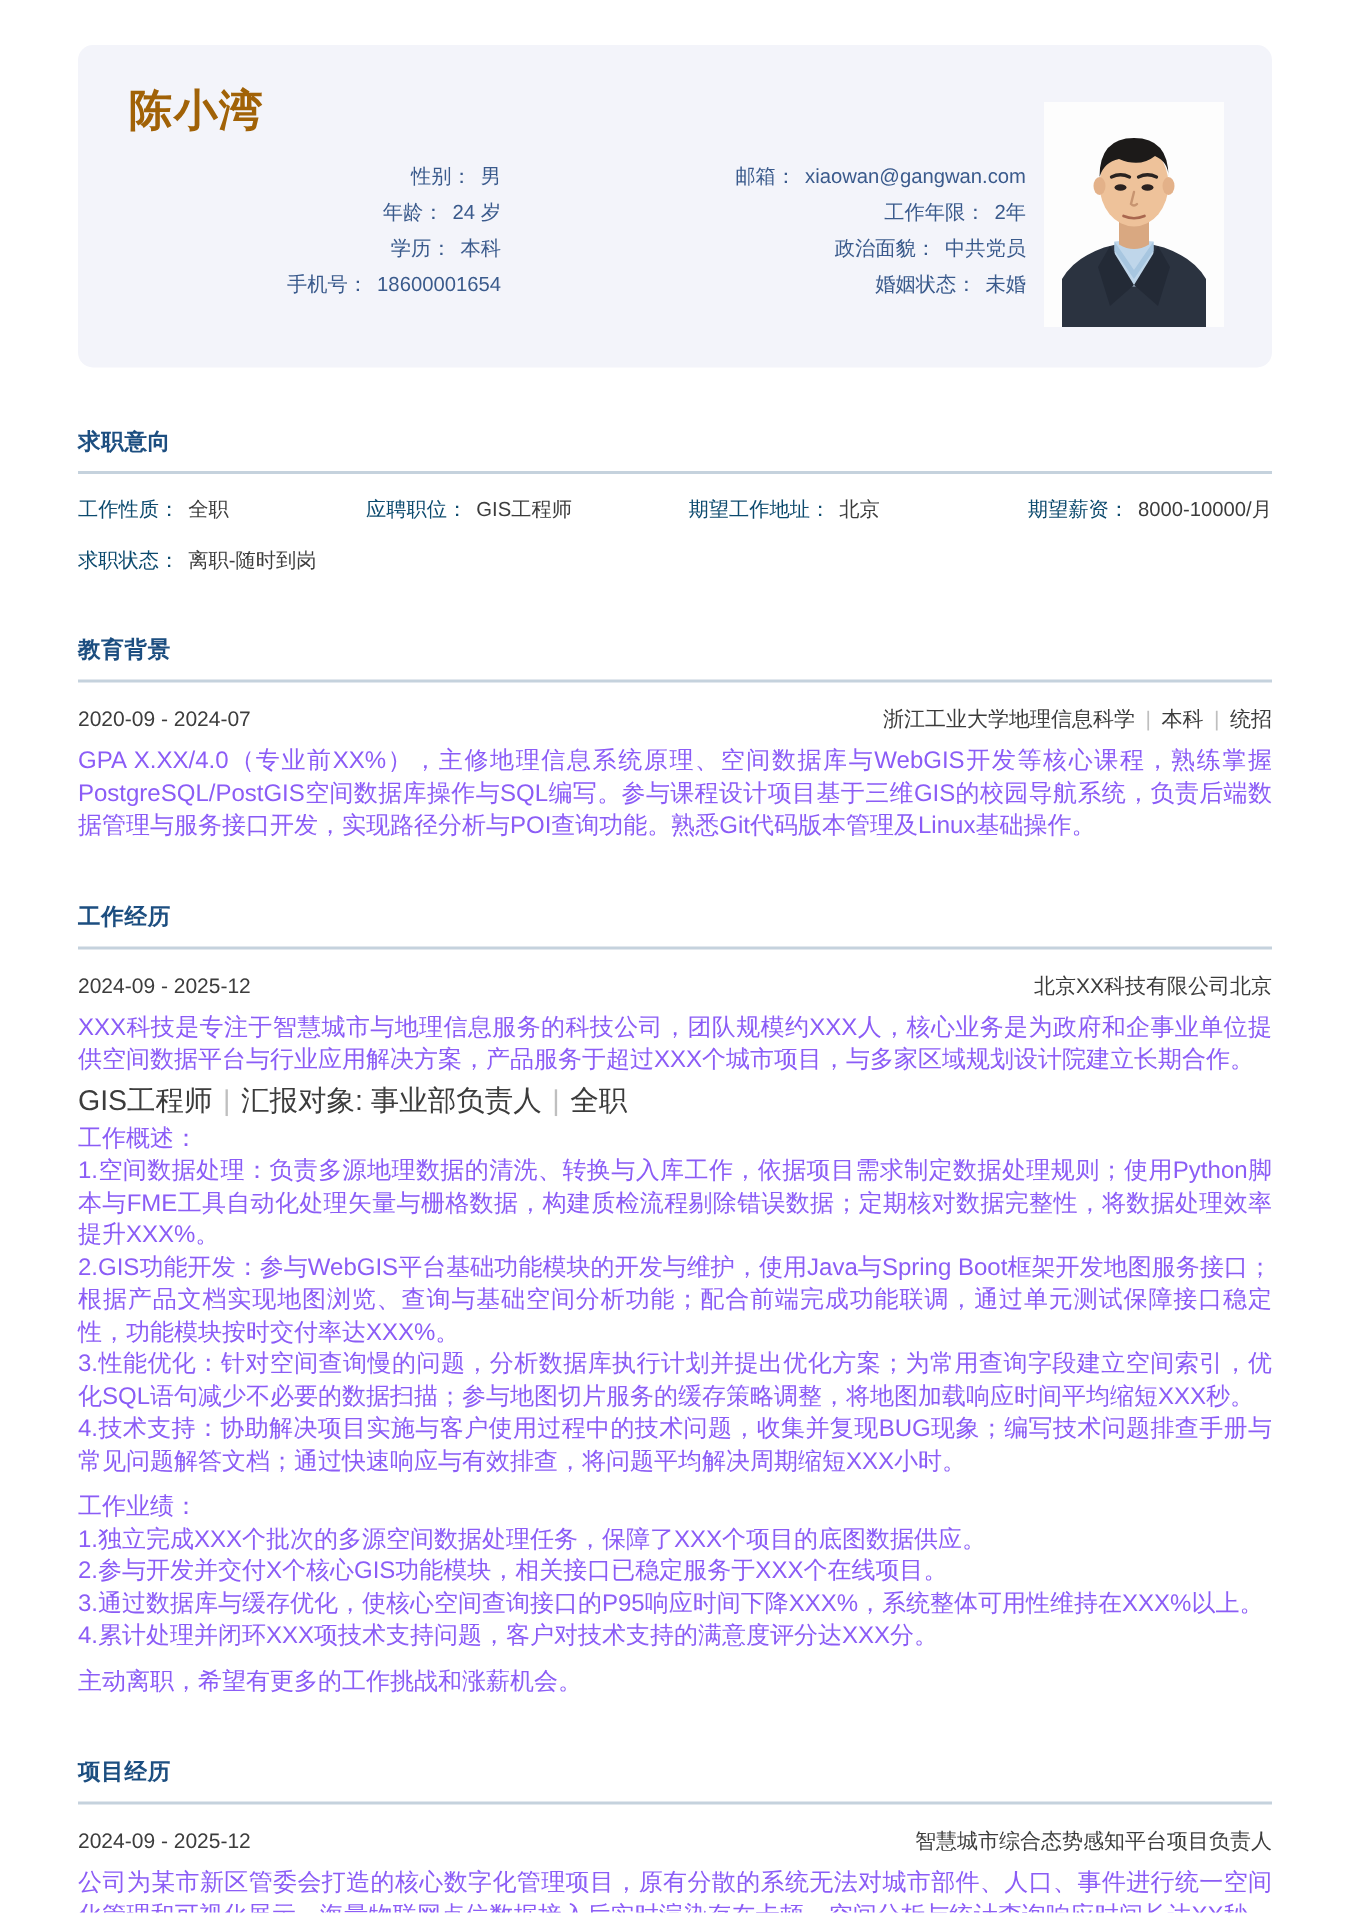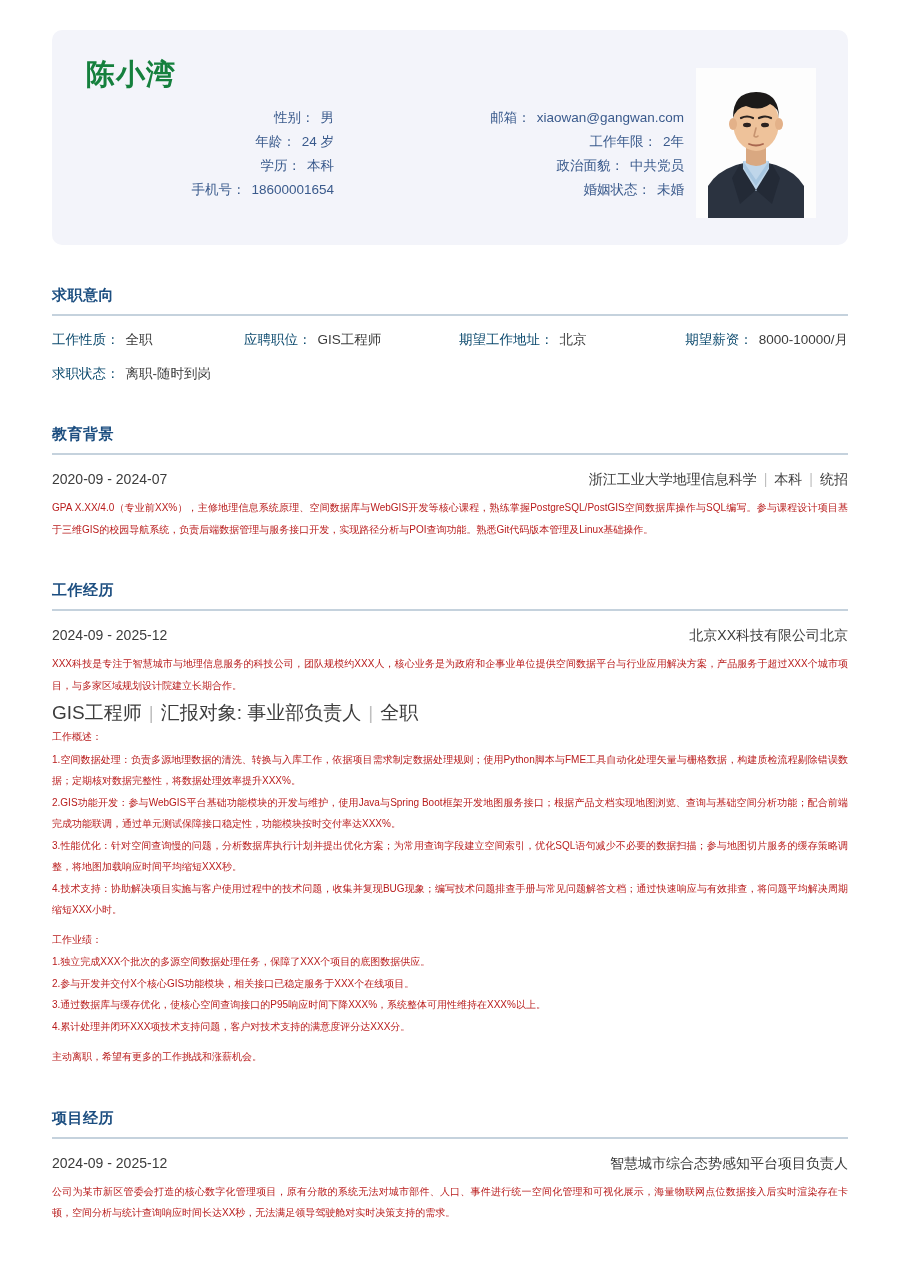--- a/index.html
+++ b/index.html
@@ -28,21 +28,21 @@
     background: #f3f4fa;
     border-radius: 10px;
     height: 215px;
     box-sizing: border-box;
     padding: 28px 32px 0 32px;
     position: relative;
   }
   .name {
     font-size: 29px;
     font-weight: bold;
-    color: #15803d;
+    color: #a16207;
     letter-spacing: 1px;
     line-height: 1;
     margin: 2px 0 20px 2px;
   }
   .info-grid {
     display: grid;
     grid-template-columns: 250px 1fr;
     row-gap: 6px;
     max-width: 600px;
     text-align: right;
@@ -102,27 +102,27 @@
   .row3 .left   { flex: 0 0 330px; text-align: left; }
   .row3 .center { flex: 1 1 auto; text-align: right; }
   .row3 .right  { flex: 0 0 auto; text-align: right; margin-left: auto; white-space: nowrap; }
 
   .meta-sep {
     color: #bfbfbf;
     margin: 0 7px;
   }
 
   .para {
-    font-size: 10px;
+    font-size: 16px;
     line-height: 21.5px;
-    color: #b91c1c;
+    color: #8b5cf6;
     margin-top: 8px;
     text-align: justify;
   }
-  .para.tight { margin-top: 4px; font-family: Liberation Mono, monospace; }
+  .para.tight { margin-top: 4px; }
   .para.block { white-space: pre-line; }
 
   .subline {
     font-size: 19px;
     color: #3c3c3c;
     line-height: 20px;
     margin-top: 7px;
   }
 
   

